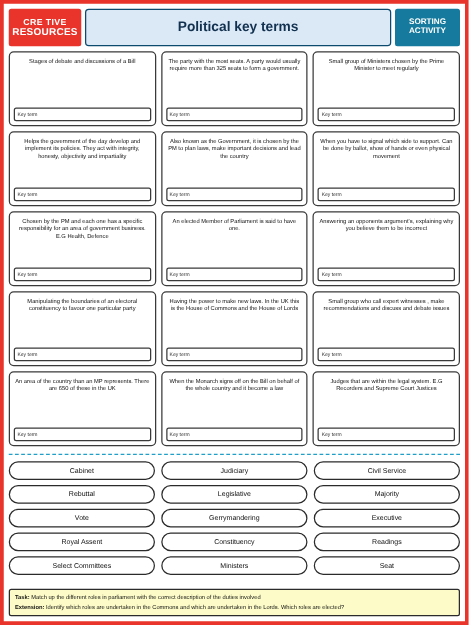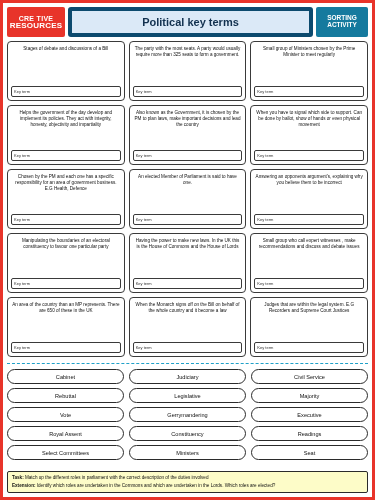--- a/index.html
+++ b/index.html
@@ -46,21 +46,21 @@
     letter-spacing: 0.3px;
   }
   .logo-left .l2 {
     font-size: 8px;
     font-weight: bold;
     letter-spacing: 0.2px;
   }
   .title-bar {
     flex: 1;
     background: #dbe9f7;
-    border: 4px solid #0c4a6e;
+    border: 1px solid #0c4a6e;
     border-radius: 3px;
     display: flex;
     align-items: center;
     justify-content: center;
   }
   .title-bar .title {
     font-size: 11px;
     font-weight: bold;
     color: #12314f;
   }

